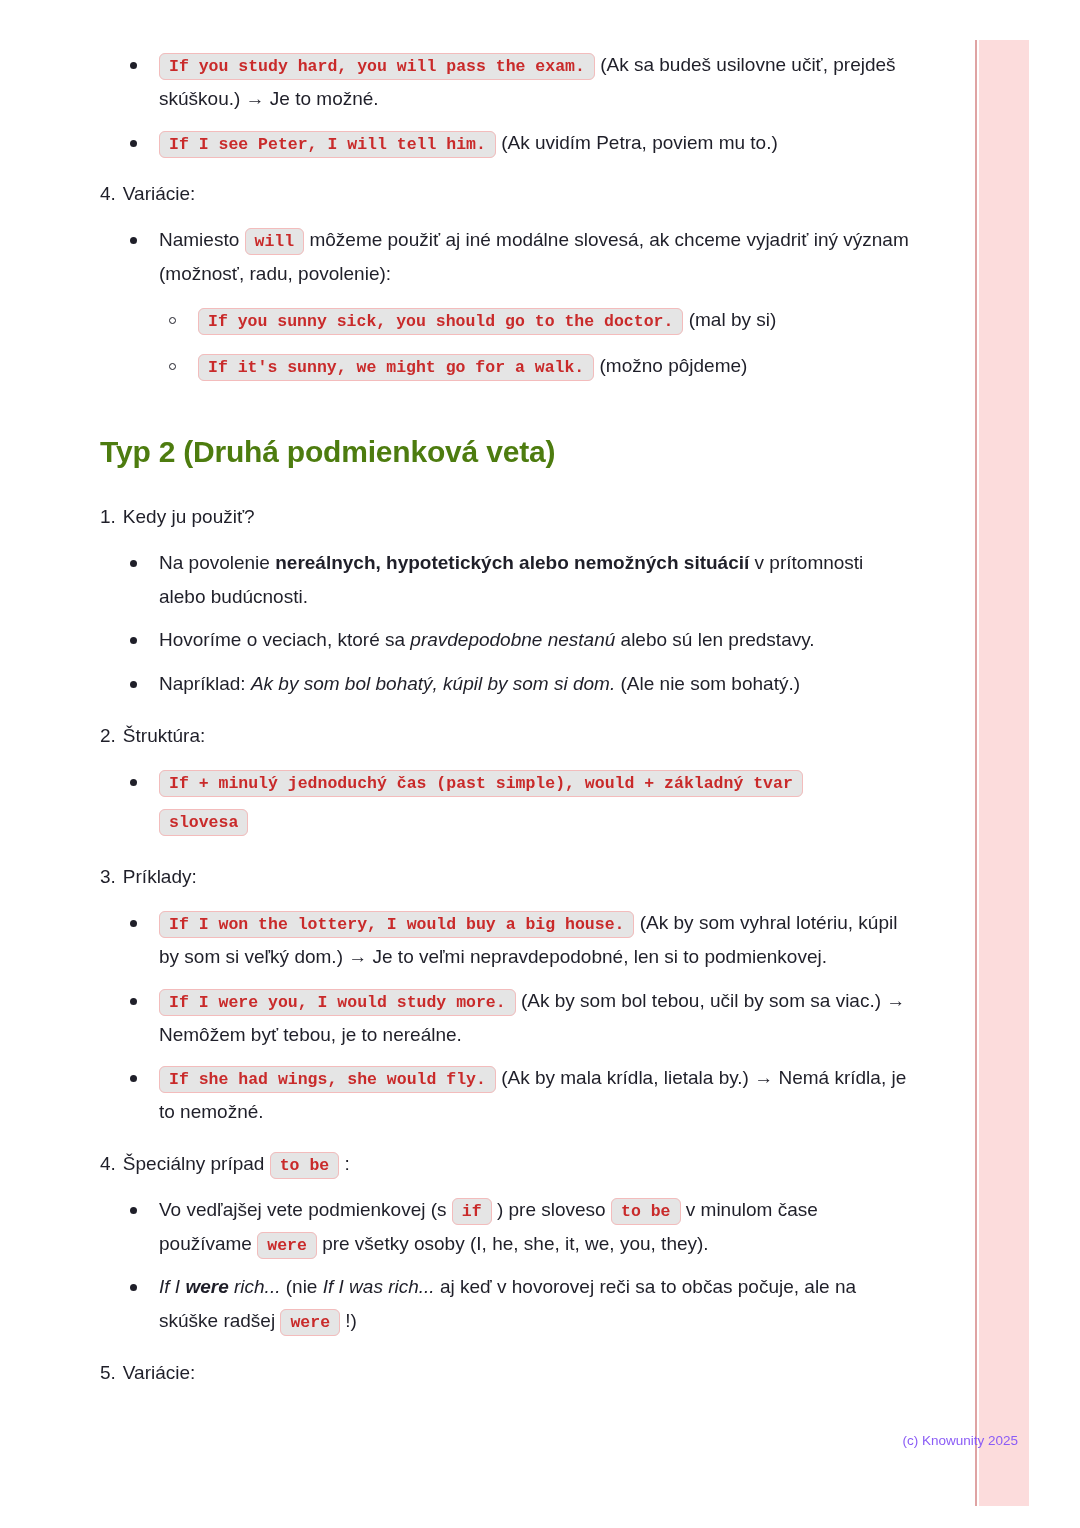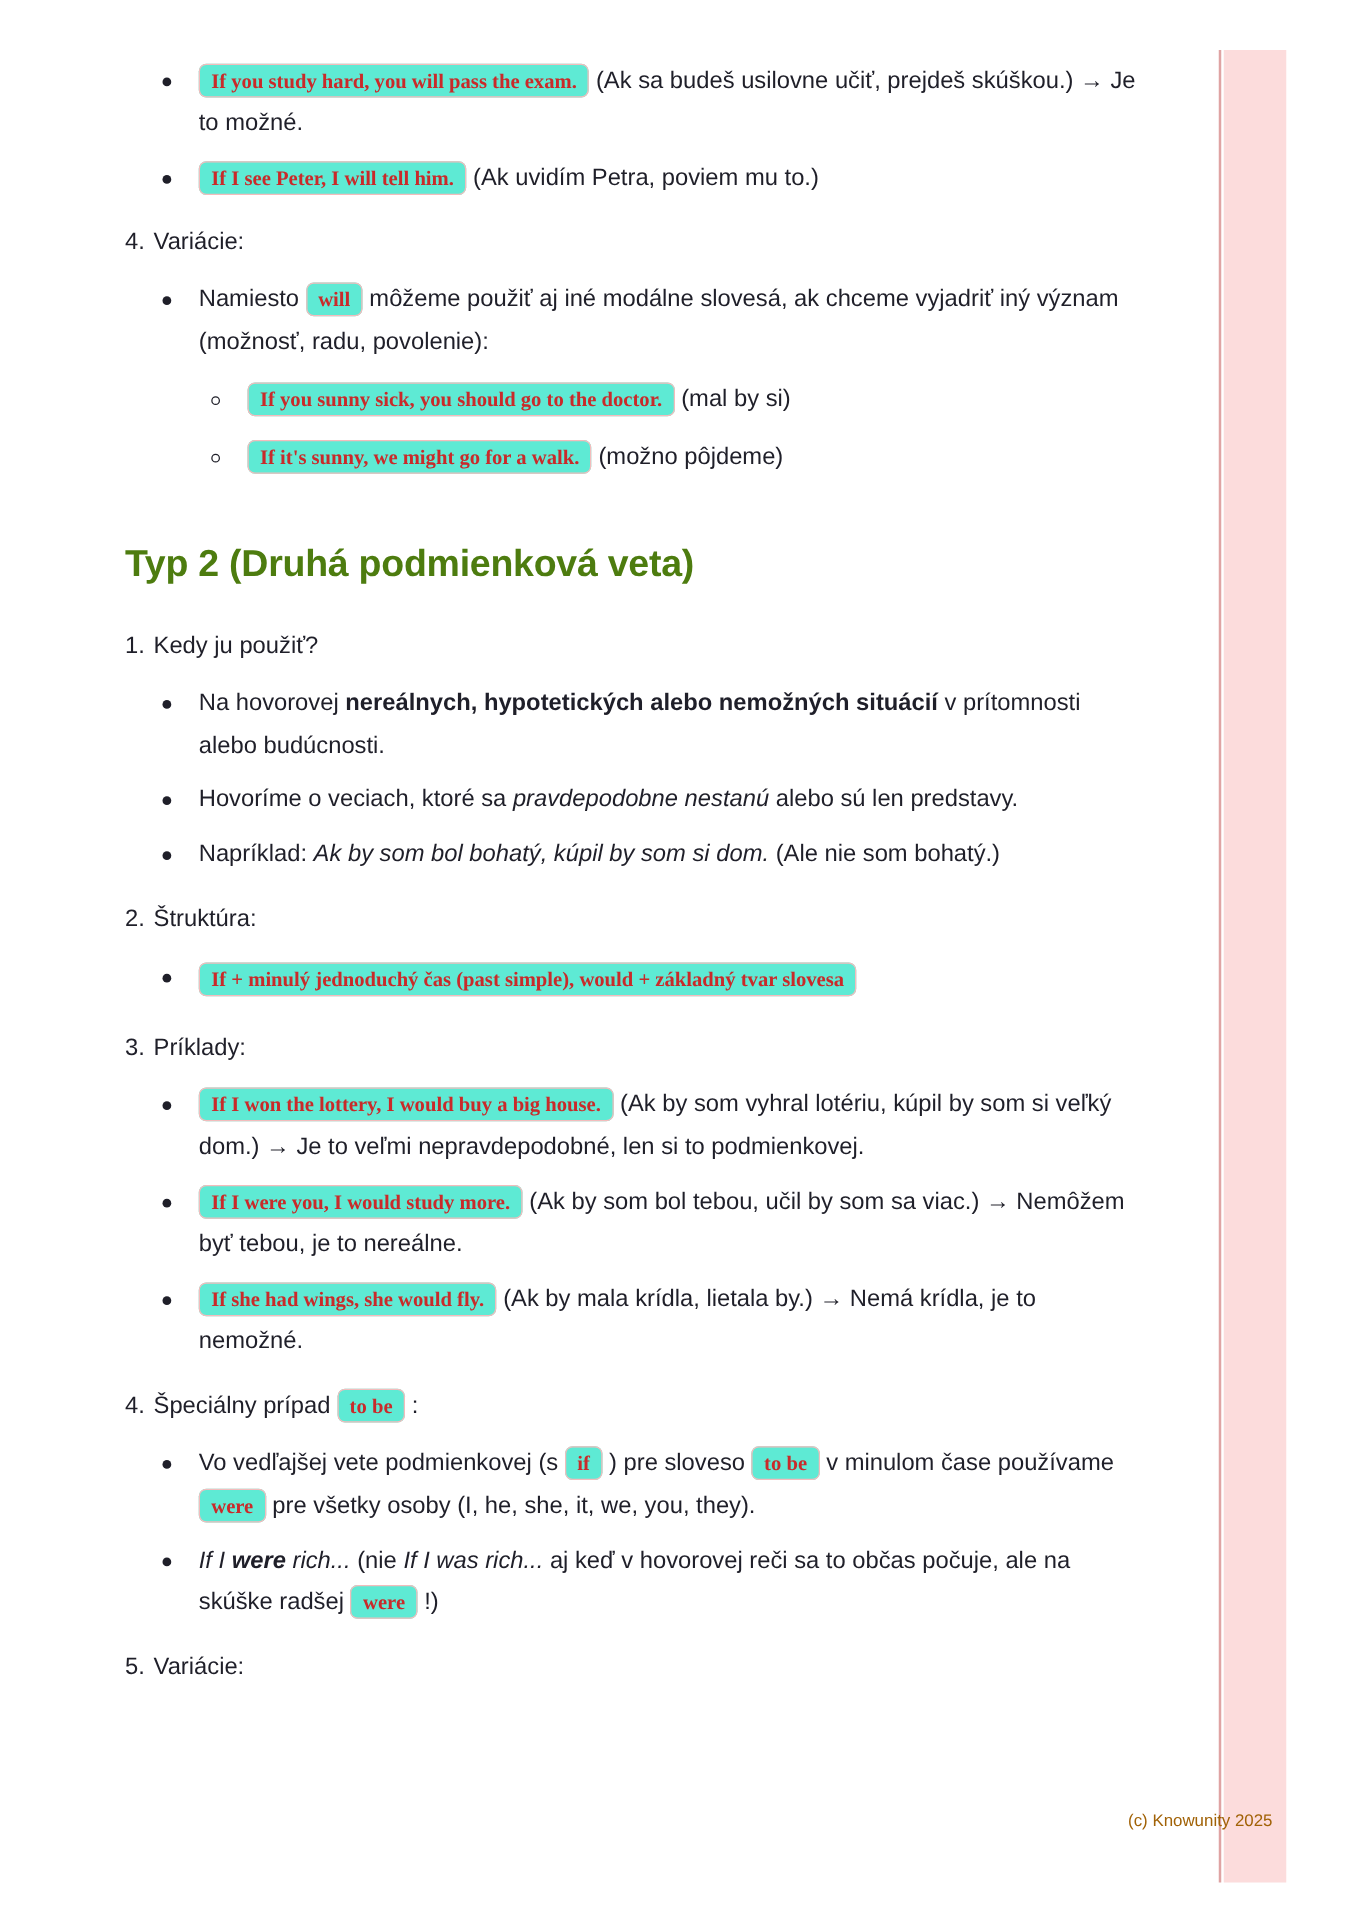--- a/index.html
+++ b/index.html
@@ -17,25 +17,25 @@
   }
   .edge-bar {
     position:absolute; top:40px; bottom:22px; right:51px; width:50px;
     background:#fcdcdc;
   }
   .content {
     position:absolute; left:100px; top:48px; width:812px;
     font-size:19px; line-height:1.78;
   }
   .chip {
-    font-family:Liberation Serif, serif;
+    font-family:Liberation Mono, monospace;
     font-weight:bold;
     font-size:16.5px;
     color:#c92a2a;
-    background:#5eead4;
+    background:#e5e5e5;
     border:1.5px solid #f3bcbc;
     border-radius:6px;
     padding:3px 9px;
     white-space:nowrap;
     -webkit-box-decoration-break:clone;
     box-decoration-break:clone;
   }
   .chip.wrap { white-space:normal; line-height:2.35; }
   .blist { margin-left:30px; list-style:none; }
   .blist.sub { margin-left:10px; margin-top:12px; }
@@ -51,22 +51,22 @@
   .ntitle { font-weight:normal; }
   .heading {
     font-size:30px; font-weight:bold; color:#4d7c0f;
     margin:30px 0 22px; letter-spacing:-0.2px;
     font-family:"Liberation Sans", sans-serif;
   }
   .b { font-weight:bold; }
   .i { font-style:italic; }
   .bi { font-weight:bold; font-style:italic; }
   .copyright {
-    position:absolute; right:62px; bottom:64px;
-    font-size:13.5px; color:#a16207; z-index:5;
+    position:absolute; right:62px; bottom:80px;
+    font-size:13.5px; color:#8b5cf6; z-index:5;
   }
 </style>
 </head>
 <body>
 
 <div class="edge-line"></div>
 <div class="edge-bar"></div>
 
 <div class="content">
 
@@ -131,21 +131,21 @@
 
   <div class="numrow">
     <span class="num">1.</span><span class="ntitle">Kedy ju použiť?</span>
   </div>
   <ul class="blist">
     <li class="li">
       <span class="marker-cell">
           <span class="dot"></span>
         </span>
       <div class="li-body">
-        <span>Na hovorovej</span>
+        <span>Na povolenie</span>
         <span class="b">nereálnych, hypotetických alebo nemožných situácií</span>
         <span>v prítomnosti alebo budúcnosti.</span>
       </div>
     </li>
     <li class="li">
       <span class="marker-cell">
           <span class="dot"></span>
         </span>
       <div class="li-body">
         <span>Hovoríme o veciach, ktoré sa</span>

